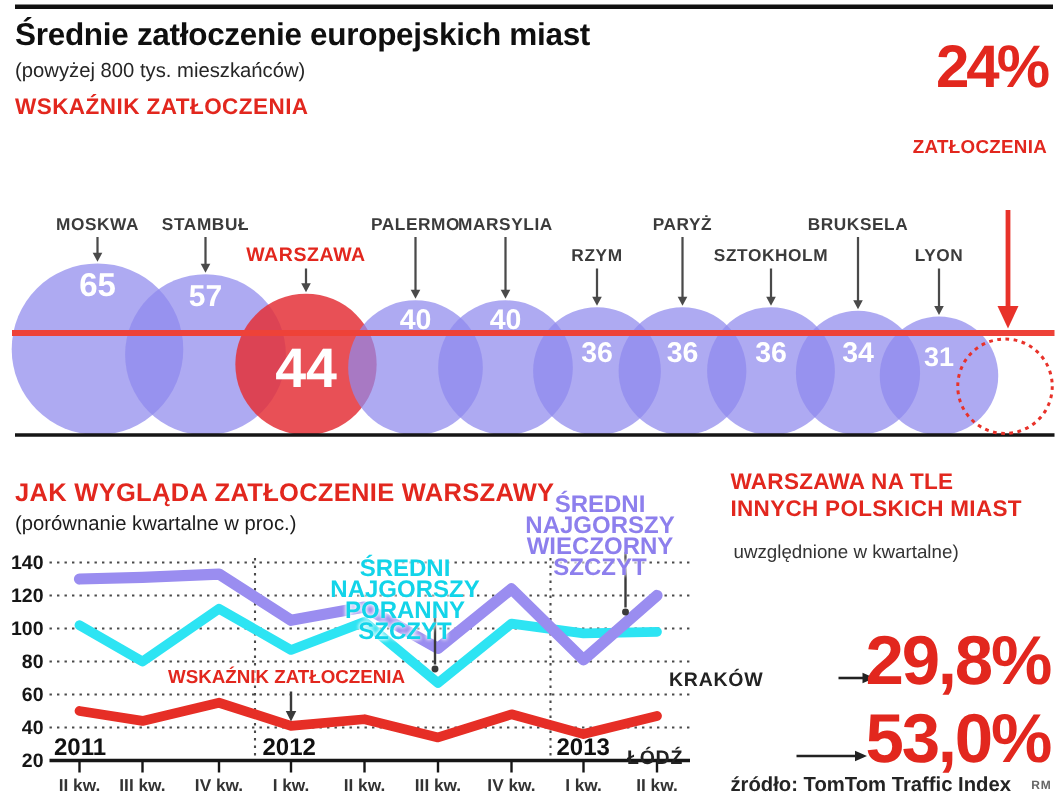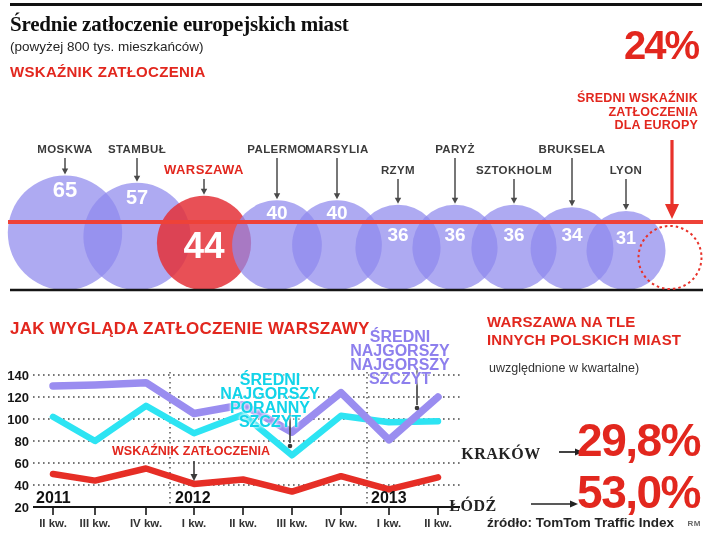--- a/index.html
+++ b/index.html
@@ -3,39 +3,39 @@
 <meta charset="utf-8">
 <style>
   html,body{margin:0;padding:0;background:#e9e9e9;}
   .canvas{
     position:relative;width:706px;height:538px;background:#ffffff;
     font-family:"Liberation Sans",sans-serif;overflow:hidden;
     -webkit-font-smoothing:antialiased;
   }
   .abs{position:absolute;}
   .top-rule{left:10px;top:3px;width:692px;height:3px;background:#111;}
-  .title{left:10px;top:12px;font-family:Liberation Serif, serif;font-weight:700;
+  .title{left:10px;top:12px;font-family:Liberation Sans, sans-serif;font-weight:700;
     font-size:21px;color:#0f0f0f;letter-spacing:-0.2px;}
   .subtitle{left:10px;top:39px;font-size:13.5px;color:#252525;}
   .ind-head{left:10px;top:63px;font-size:15px;font-weight:700;letter-spacing:0.3px;}
   .ind-desc{left:10px;top:84px;font-size:14.5px;color:#1c1c1c;line-height:22.5px;}
   .europe-value{right:8px;top:25px;font-size:40px;font-weight:700;letter-spacing:-2px;line-height:1;}
   .europe-label{right:8px;top:92px;text-align:right;font-size:12.5px;font-weight:700;line-height:13.5px;letter-spacing:0.2px;}
   .red{color:#e2271e;}
   .gfx{left:0;top:0;width:706px;height:538px;}
   .lc-title{left:10px;top:319px;font-size:17px;font-weight:700;letter-spacing:0.2px;text-align:center;}
   .lc-sub{left:10px;top:341px;font-size:13.5px;color:#1c1c1c;}
   .legend{font-weight:700;font-size:16px;line-height:14px;text-align:center;
     text-shadow:0 0 3px #fff,0 0 3px #fff;}
   .leg-evening{left:333px;top:330px;width:134px;color:#8d7fed;}
   .leg-morning{left:203px;top:373px;width:134px;color:#12d4e9;}
   .leg-red{left:112px;top:444px;font-weight:700;font-size:12.5px;text-shadow:0 0 3px #fff,0 0 3px #fff;}
   .pl-title{left:487px;top:313px;font-size:15px;font-weight:700;line-height:17.5px;letter-spacing:0.2px;}
   .pl-sub{left:489px;top:361px;font-size:12.5px;color:#333;line-height:15.5px;}
-  .rank-city{width:110px;text-align:center;font-size:16px;font-weight:700;color:#222;letter-spacing:0.5px;font-family:Liberation Serif, serif;}
+  .rank-city{width:110px;text-align:left;font-size:13px;font-weight:700;color:#222;letter-spacing:0.5px;}
   .rank-kra{left:446px;top:445px;}
   .rank-lod{left:418px;top:497px;}
   .rank-val{right:6px;font-size:46px;font-weight:700;letter-spacing:-1.5px;line-height:1;}
   .val-kra{top:417px;}
   .val-lod{top:469px;}
   .source{right:32px;top:515px;font-size:13.5px;font-weight:700;color:#242424;}
   .credit{right:5px;top:519px;font-size:8px;font-weight:700;color:#666;letter-spacing:0.5px;}
 </style>
 </head>
 <body>
@@ -43,23 +43,21 @@
 <div class="canvas">
   <div class="abs top-rule"></div>
 
   <h1 class="abs title" style="margin:0">Średnie zatłoczenie europejskich miast</h1>
   <div class="abs subtitle">(powyżej 800 tys. mieszkańców)</div>
 
   <div class="abs ind-head red">WSKAŹNIK ZATŁOCZENIA</div>
 
   <div class="abs europe-value red">24%</div>
   <div class="abs europe-label red">
-    <div>ŚREDNI WSKAŹNIK</div>
     <div>ZATŁOCZENIA</div>
-    <div>DLA EUROPY</div>
   </div>
 
   <svg id="gfx" class="abs gfx" viewBox="0 0 706 538">
       <g>
         <circle cx="65" cy="232.8" r="57.2" fill="rgba(143,137,237,0.72)"></circle>
         <circle cx="137" cy="236.4" r="53.6" fill="rgba(143,137,237,0.72)"></circle>
         <circle cx="204" cy="242.9" r="47.1" fill="rgba(228,49,56,0.85)"></circle>
         <circle cx="277" cy="245.1" r="44.9" fill="rgba(143,137,237,0.72)"></circle>
         <circle cx="337" cy="245.1" r="44.9" fill="rgba(143,137,237,0.72)"></circle>
         <circle cx="398" cy="247.4" r="42.6" fill="rgba(143,137,237,0.72)"></circle>
@@ -163,24 +161,25 @@
       </g>
       <g>
         <line x1="559" y1="452" x2="576" y2="452" stroke="#222" stroke-width="1.7"></line>
         <path d="M575,448.5 L575,455.5 L583,452 Z" fill="#222"></path>
         <line x1="531" y1="504" x2="571" y2="504" stroke="#222" stroke-width="1.7"></line>
         <path d="M570,500.5 L570,507.5 L578,504 Z" fill="#222"></path>
       </g>
     </svg>
 
   <div class="abs lc-title red">JAK WYGLĄDA ZATŁOCZENIE WARSZAWY</div>
+  <div class="abs lc-sub">(porównanie kwartalne w proc.)</div>
 
   <div class="abs legend leg-evening">
     <div>ŚREDNI NAJGORSZY</div>
-    <div>NAJGORSZY SZCZYT</div>
+    <div>WIECZORNY SZCZYT</div>
   </div>
   <div class="abs legend leg-morning">
     <div>ŚREDNI NAJGORSZY</div>
     <div>PORANNY SZCZYT</div>
   </div>
   <div class="abs leg-red red">WSKAŹNIK ZATŁOCZENIA</div>
 
   <div class="abs pl-title red">
     <div>WARSZAWA NA TLE</div>
     <div>INNYCH POLSKICH MIAST</div>

